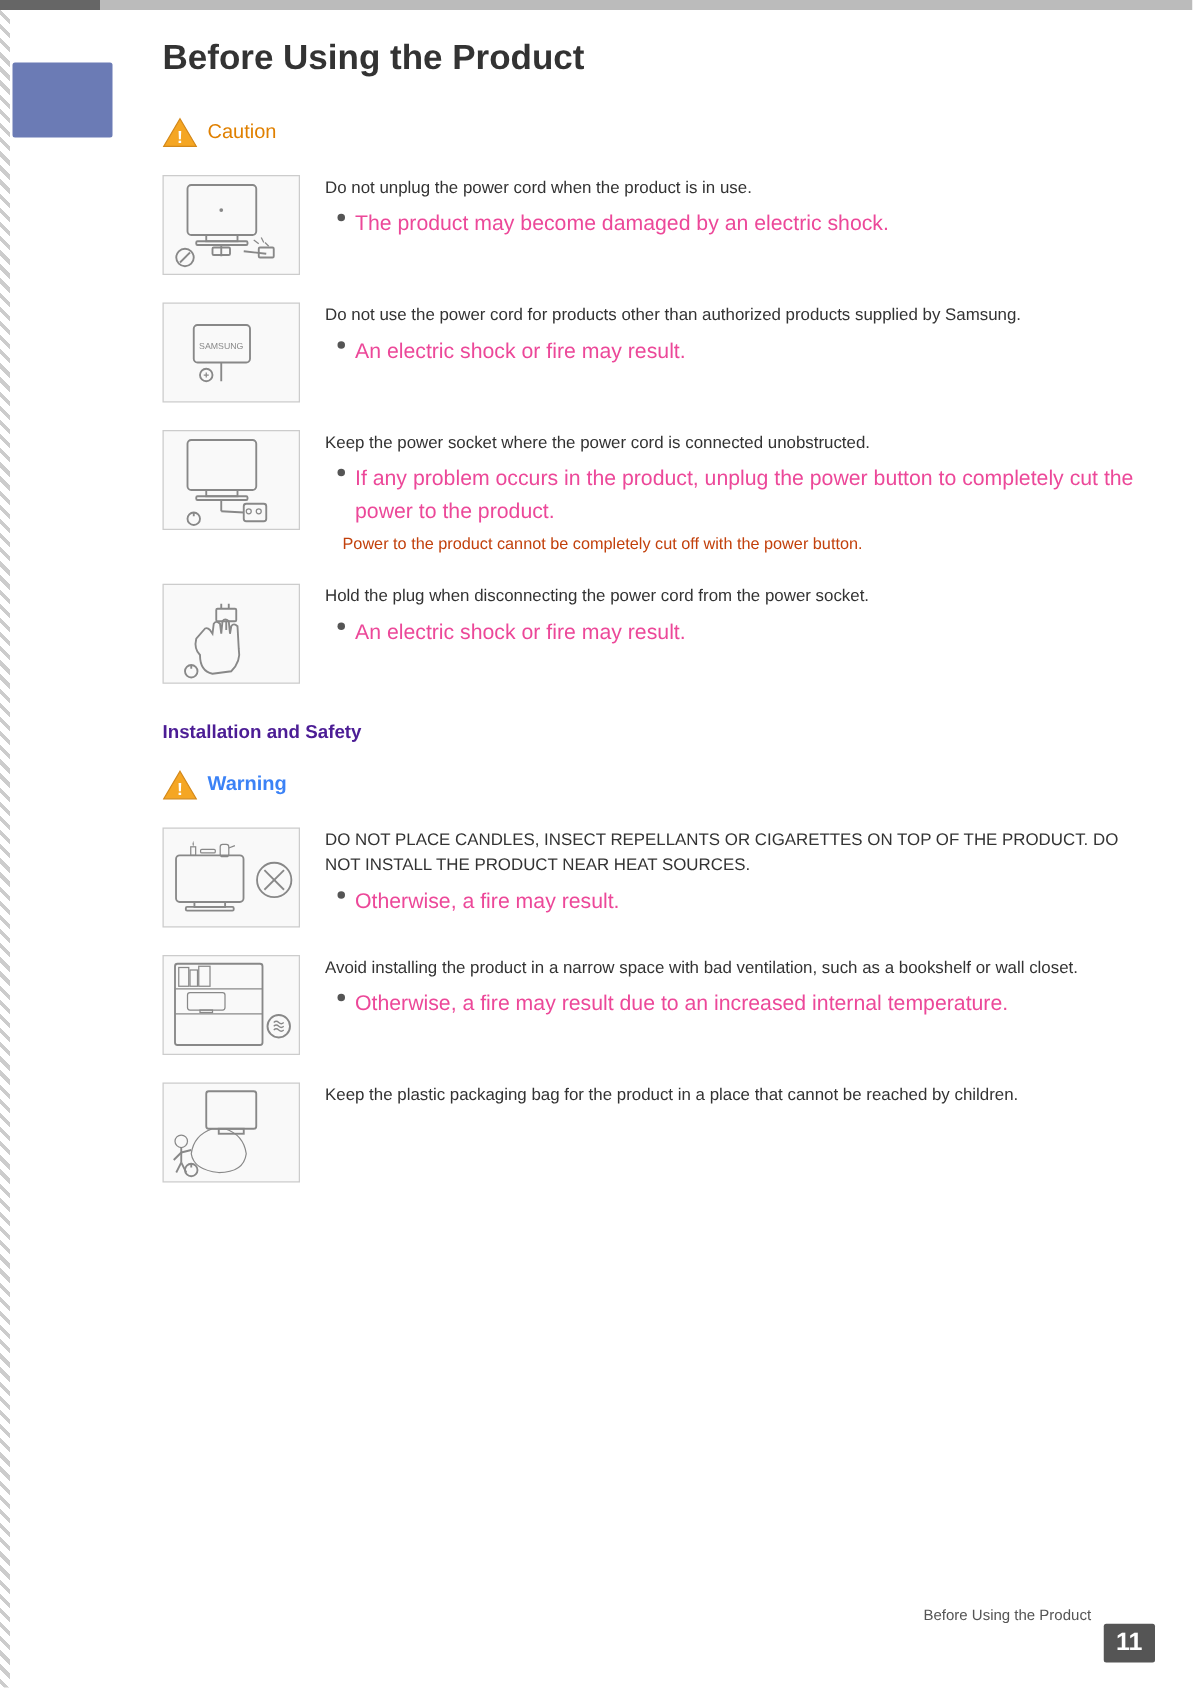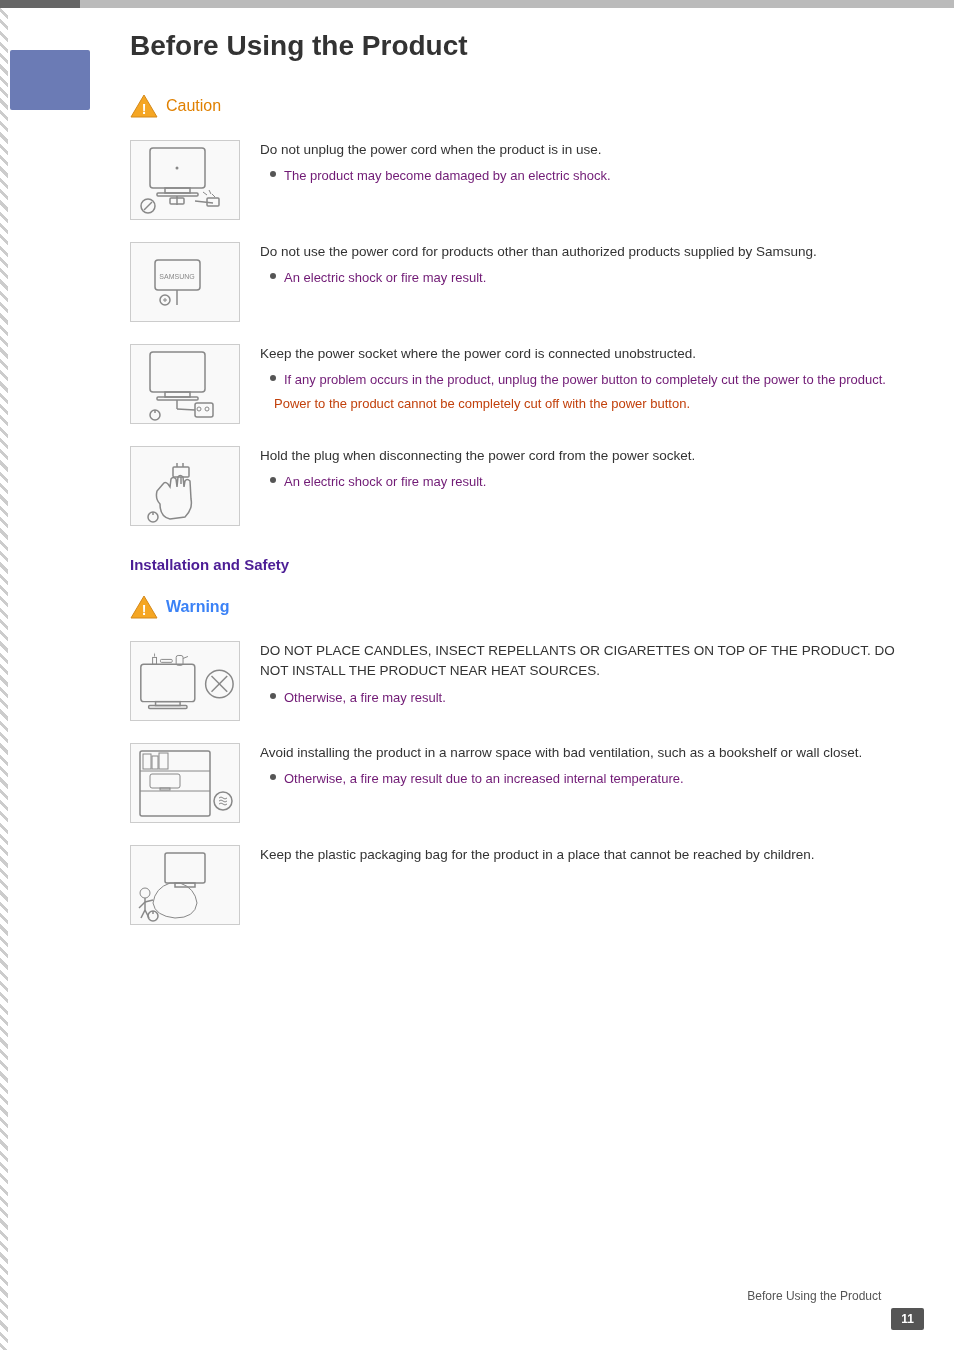--- a/index.html
+++ b/index.html
@@ -137,22 +137,22 @@
     .bullet-dot {
       width: 6px;
       height: 6px;
       background: #555;
       border-radius: 50%;
       margin-top: 5px;
       margin-right: 8px;
       flex-shrink: 0;
     }
     .bullet-text {
-      font-size: 13px;
-      color: #701a75;
+      font-size: 17px;
+      color: #ec4899;
       line-height: 1.5;
     }
     .item-sub-bullet {
       margin-top: 4px;
       margin-left: 14px;
       font-size: 13px;
       color: #c2410c;
       line-height: 1.5;
     }
 
@@ -175,21 +175,21 @@
       align-items: center;
       gap: 10px;
     }
     .footer-text {
       font-size: 12px;
       color: #555;
     }
     .page-number-box {
       background: #555;
       color: #fff;
-      font-size: 12px;
+      font-size: 20px;
       font-weight: bold;
       padding: 4px 10px;
       border-radius: 2px;
       margin-top: 46px;
     }
   </style>
 </head>
 <body>
 
 <div class="top-stripe">

